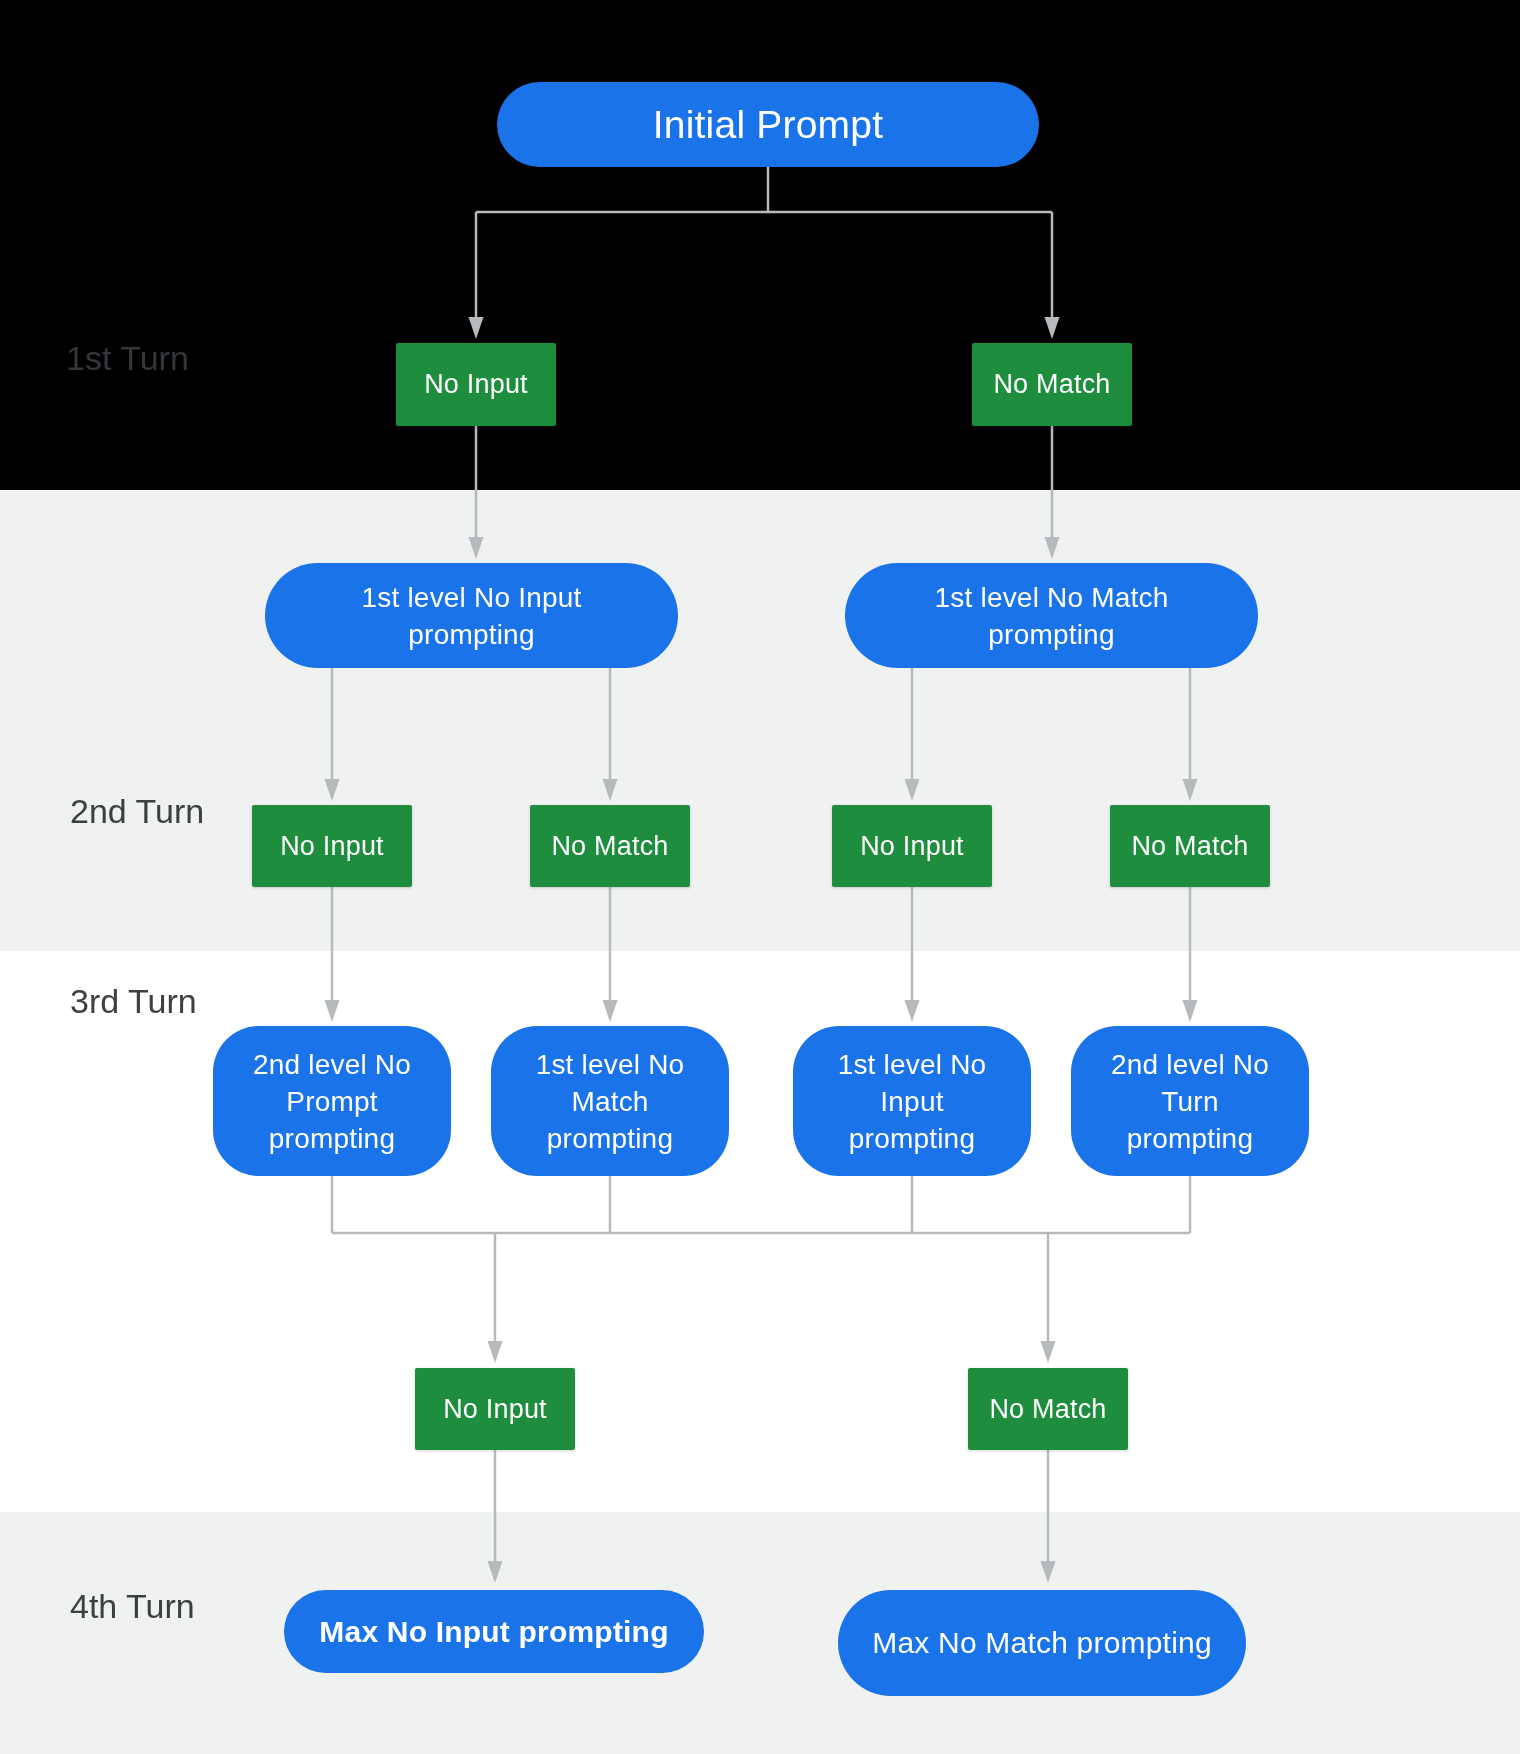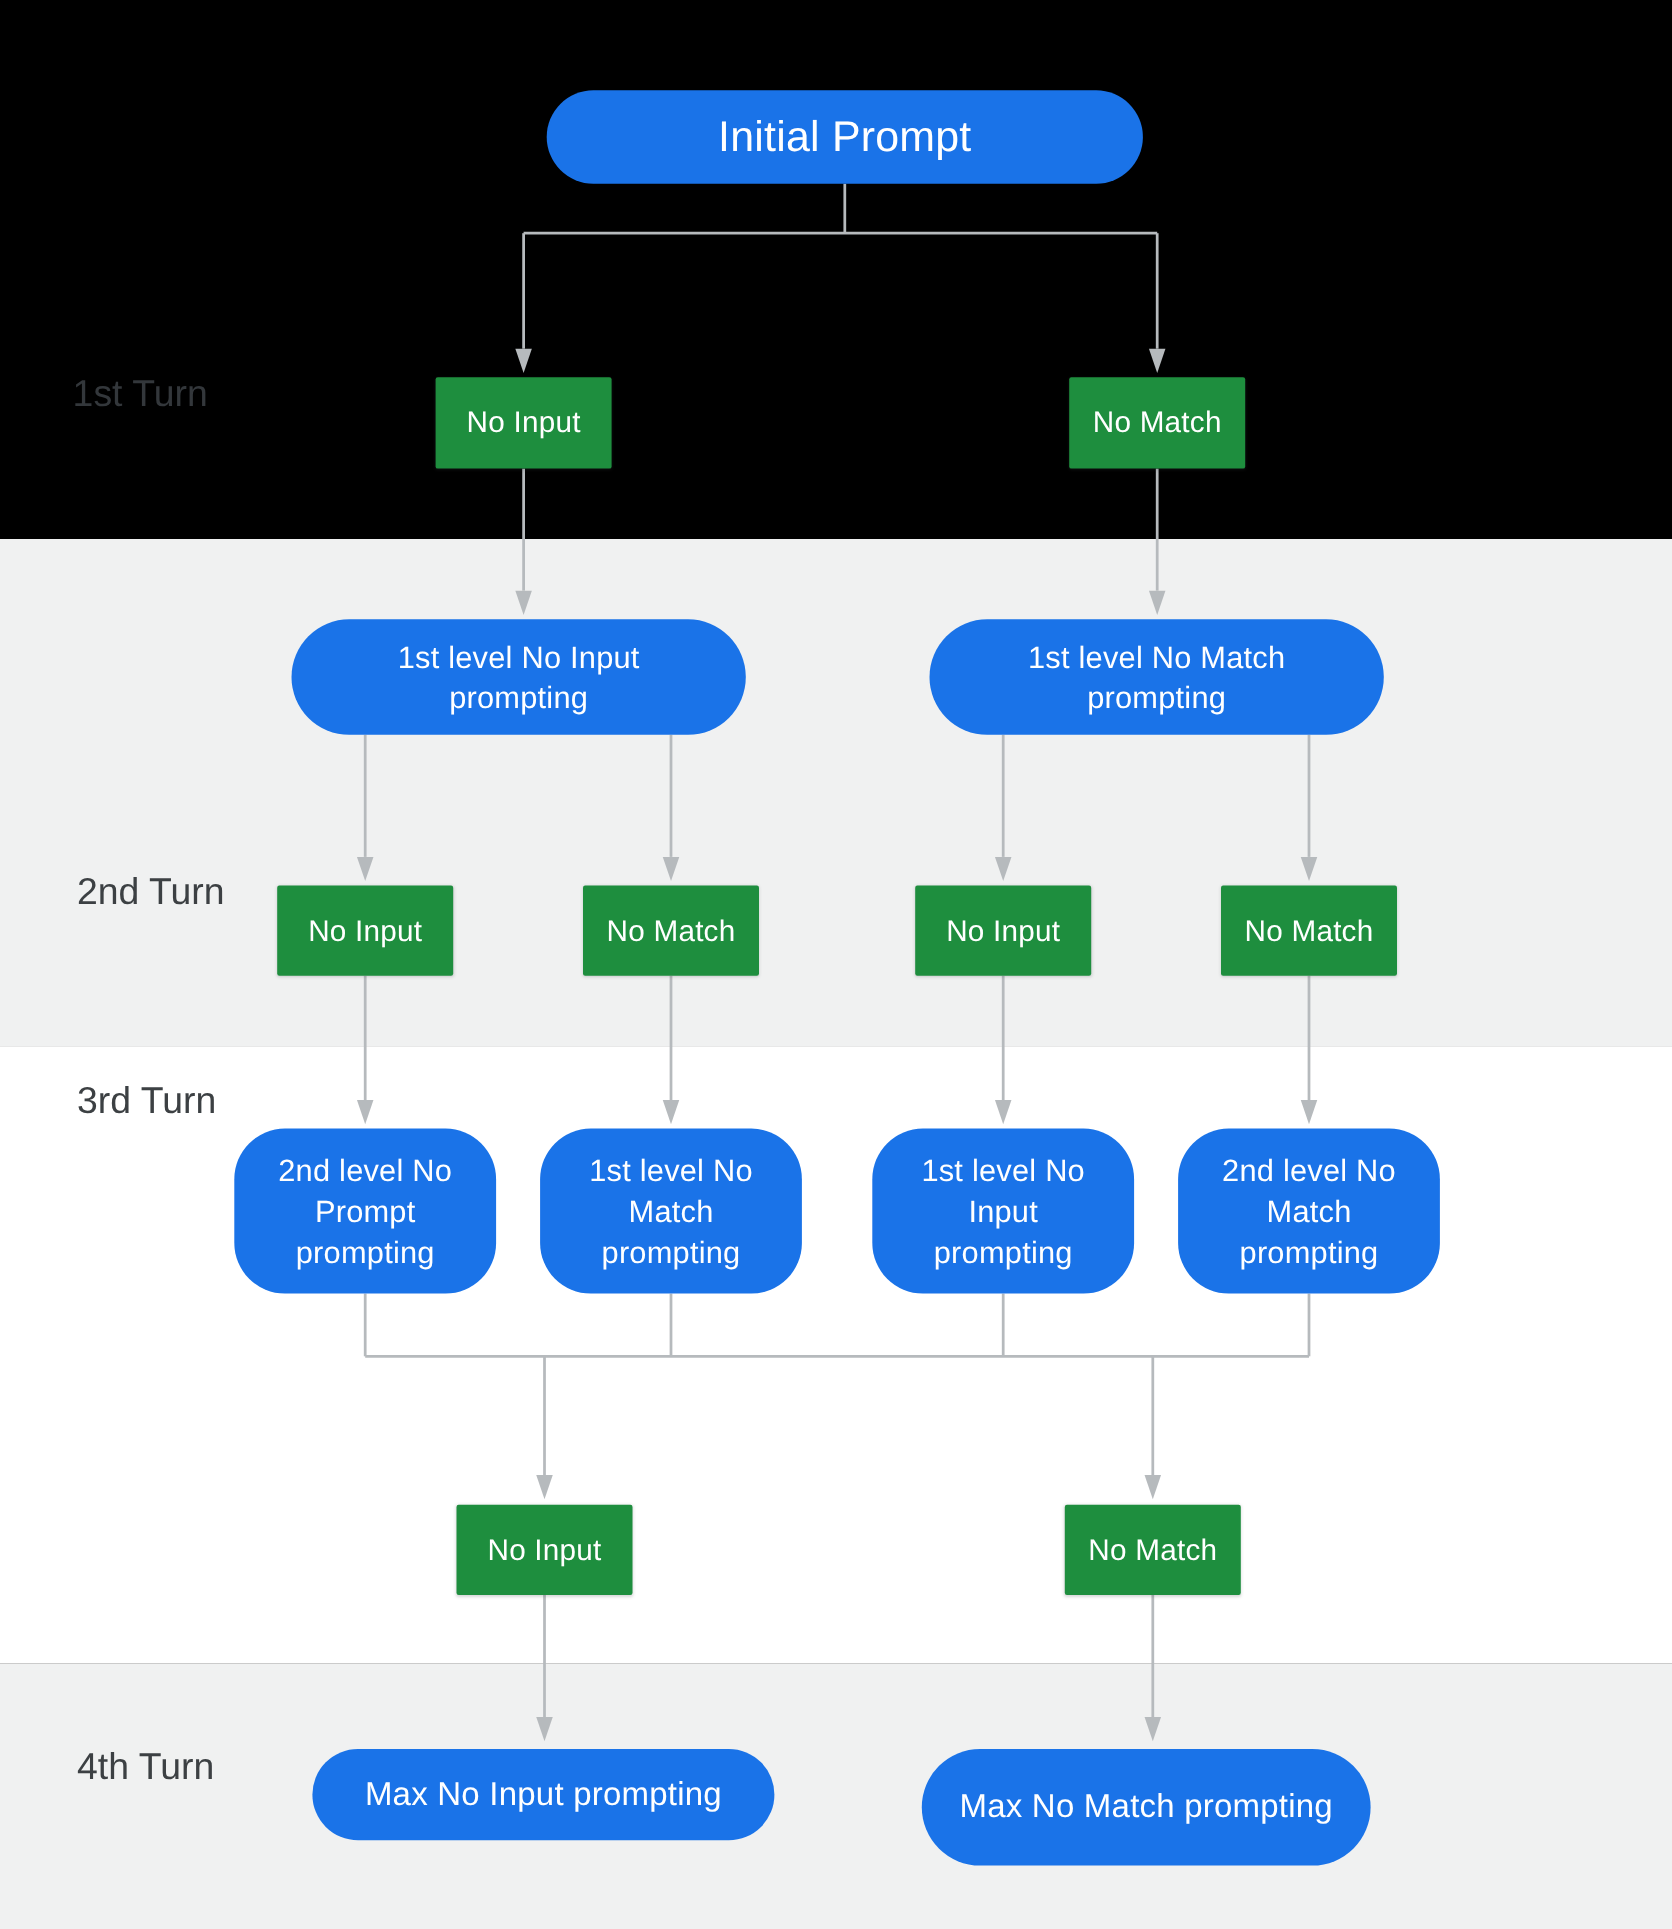--- a/index.html
+++ b/index.html
@@ -109,20 +109,20 @@
   <div class="node pill prompt-lg" style="left:265px; top:563px; width:413px; height:105px;">1st level No Input prompting</div>
   <div class="node pill prompt-lg" style="left:845px; top:563px; width:413px; height:105px;">1st level No Match prompting</div>
   <div class="node event" style="left:252px; top:805px; width:160px; height:82px;">No Input</div>
   <div class="node event" style="left:530px; top:805px; width:160px; height:82px;">No Match</div>
   <div class="node event" style="left:832px; top:805px; width:160px; height:82px;">No Input</div>
   <div class="node event" style="left:1110px; top:805px; width:160px; height:82px;">No Match</div>
 
   <div class="node prompt-sm" style="left:213px; top:1026px; width:238px; height:150px;">2nd level No Prompt prompting</div>
   <div class="node prompt-sm" style="left:491px; top:1026px; width:238px; height:150px;">1st level No Match prompting</div>
   <div class="node prompt-sm" style="left:793px; top:1026px; width:238px; height:150px;">1st level No Input prompting</div>
-  <div class="node prompt-sm" style="left:1071px; top:1026px; width:238px; height:150px;">2nd level No Match prompting</div>
+  <div class="node prompt-sm" style="left:1071px; top:1026px; width:238px; height:150px;">2nd level No Turn prompting</div>
   <div class="node event" style="left:415px; top:1368px; width:160px; height:82px;">No Input</div>
   <div class="node event" style="left:968px; top:1368px; width:160px; height:82px;">No Match</div>
 
-  <div class="node pill" style="left:284px; top:1590px; width:420px; height:83px; font-size:30px;">Max No Input prompting</div>
+  <div class="node pill" style="left:284px; top:1590px; width:420px; height:83px; font-size:30px;font-weight:bold;">Max No Input prompting</div>
   <div class="node pill" style="left:838px; top:1590px; width:408px; height:106px; font-size:30px;">Max No Match prompting</div>
 
 </div>
 
 </body></html>

